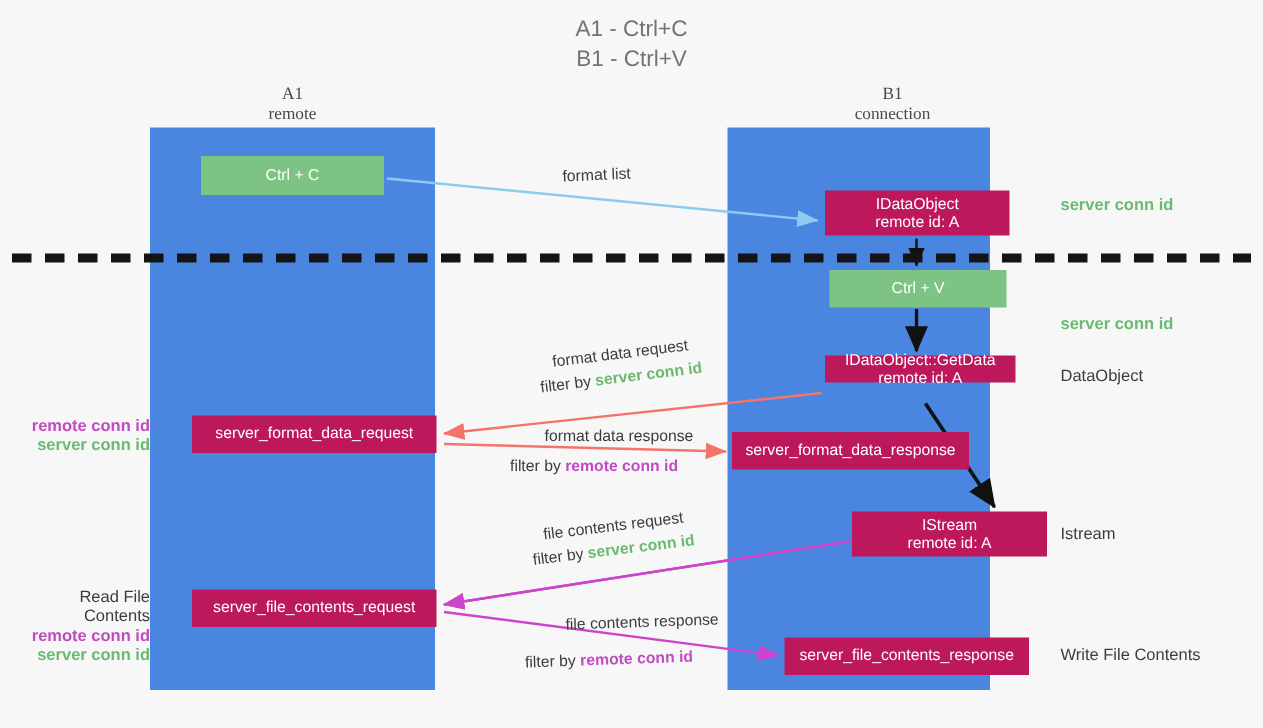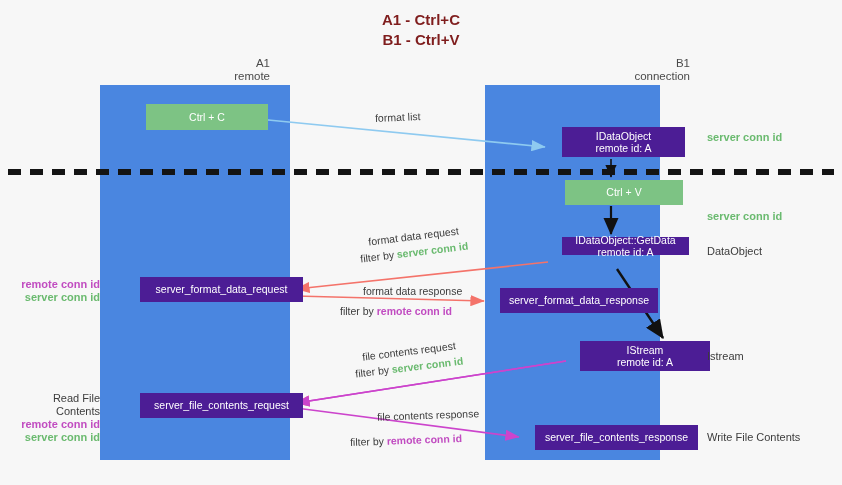--- a/index.html
+++ b/index.html
@@ -10,47 +10,46 @@
     position:relative;overflow:hidden;
     color:#3c3c3c;
   }
   #stage{position:absolute;left:0;top:0;width:842px;height:485px;}
   svg.layer{position:absolute;left:0;top:0;width:842px;height:485px;pointer-events:none;}
   .abs{position:absolute;}
 
   
   #title{
     left:0;top:10px;width:842px;text-align:center;
-    font-size:15px;line-height:20px;color:#7f1d1d;font-weight:bold;
+    font-size:15px;line-height:20px;color:#737373;
   }
 
   
   .col-head{
-    text-align:right;font-size:11.5px;line-height:13px;color:#4a4a4a;
+    text-align:center;font-size:11.5px;line-height:13px;color:#4a4a4a;font-family:Liberation Serif, serif;
   }
   #head-a1{left:120px;top:57px;width:150px;}
-  #head-b1{left:540px;top:57px;width:150px;}
+  #head-b1{left:520px;top:57px;width:150px;}
 
   
   .lane{background:#4a86e0;}
   #lane-a1{left:100px;top:85px;width:190px;height:375px;}
   #lane-b1{left:485px;top:85px;width:175px;height:375px;}
 
   
   .box{
     box-sizing:border-box;
     display:flex;flex-direction:column;
     align-items:center;justify-content:center;
     color:#ffffff;font-size:10.5px;line-height:12.5px;
     text-align:left;
-    margin-left:12px;
   }
   .box .l2{display:block;}
   .green{background:#7dc384;}
-  .orange{background:#4c1d95;}
+  .orange{background:#be185d;}
 
   #box-ctrlc{left:134px;top:104px;width:122px;height:26px;}
   #box-idataobject{left:550px;top:127px;width:123px;height:30px;}
   #box-ctrlv{left:553px;top:180px;width:118px;height:25px;}
   #box-getdata{left:550px;top:237px;width:127px;height:18px;}
   #box-istream{left:568px;top:341px;width:130px;height:30px;}
   #box-sfdreq{left:128px;top:277px;width:163px;height:25px;}
   #box-sfdresp{left:488px;top:288px;width:158px;height:25px;}
   #box-sfcreq{left:128px;top:393px;width:163px;height:25px;}
   #box-sfcresp{left:523px;top:425px;width:163px;height:25px;}

